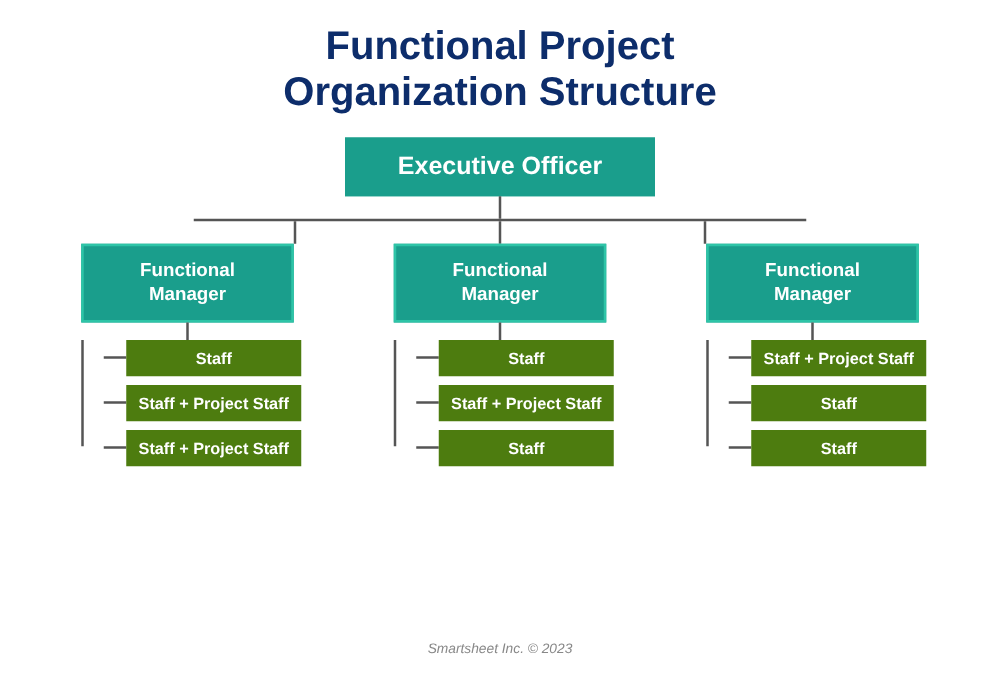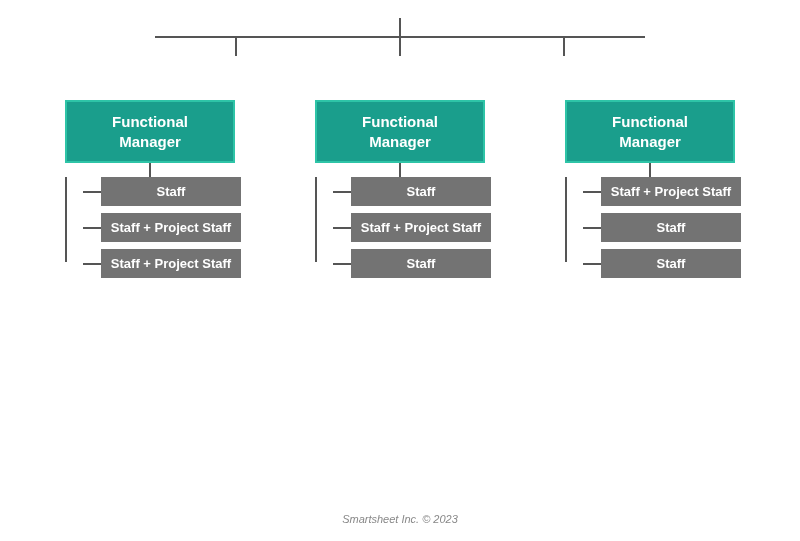--- a/index.html
+++ b/index.html
@@ -74,21 +74,20 @@
     .manager-box {
       background: #1a9e8c;
       color: #fff;
       font-weight: bold;
       font-size: 15px;
       padding: 10px 14px;
       border: 2.5px solid #2ec4a7;
       text-align: center;
       width: 170px;
       line-height: 1.3;
-      margin-top: 44px;
     }
 
     
     .staff-items {
       display: flex;
       flex-direction: column;
       align-items: flex-start;
       margin-top: 0;
       position: relative;
       padding-left: 18px;
@@ -116,21 +115,21 @@
       height: 2px;
       background: #555;
       flex-shrink: 0;
     }
 
     .staff-gap {
       height: 7px;
     }
 
     .staff-box {
-      background: #737373;
+      background: #4d7c0f;
       color: #fff;
       font-size: 13px;
       font-weight: 600;
       padding: 7px 8px;
       text-align: center;
       width: 140px;
       flex-shrink: 0;
     }
 
     .footer {
@@ -139,23 +138,30 @@
       font-style: italic;
       color: #888;
       padding-bottom: 6px;
     }
   </style>
 </head>
 <body>
 
 <div class="page-wrapper">
 
+  <div class="title">
+    <span>Functional Project</span><br>
+    <span>Organization Structure</span>
+  </div>
 
   <div class="org-chart">
 
+    <div class="exec-box">
+      <span>Executive Officer</span>
+    </div>
 
     <div style="display:flex;flex-direction:column;align-items:center;width:100%;">
       <div style="width:2px;height:18px;background:#555;"></div>
 
       <div style="position:relative;width:490px;height:2px;background:#555;"></div>
 
       <div style="display:flex;width:490px;justify-content:space-between;">
         <div style="width:2px;height:18px;background:#555;margin-left:80px;"></div>
         <div style="width:2px;height:18px;background:#555;"></div>
         <div style="width:2px;height:18px;background:#555;margin-right:80px;"></div>

